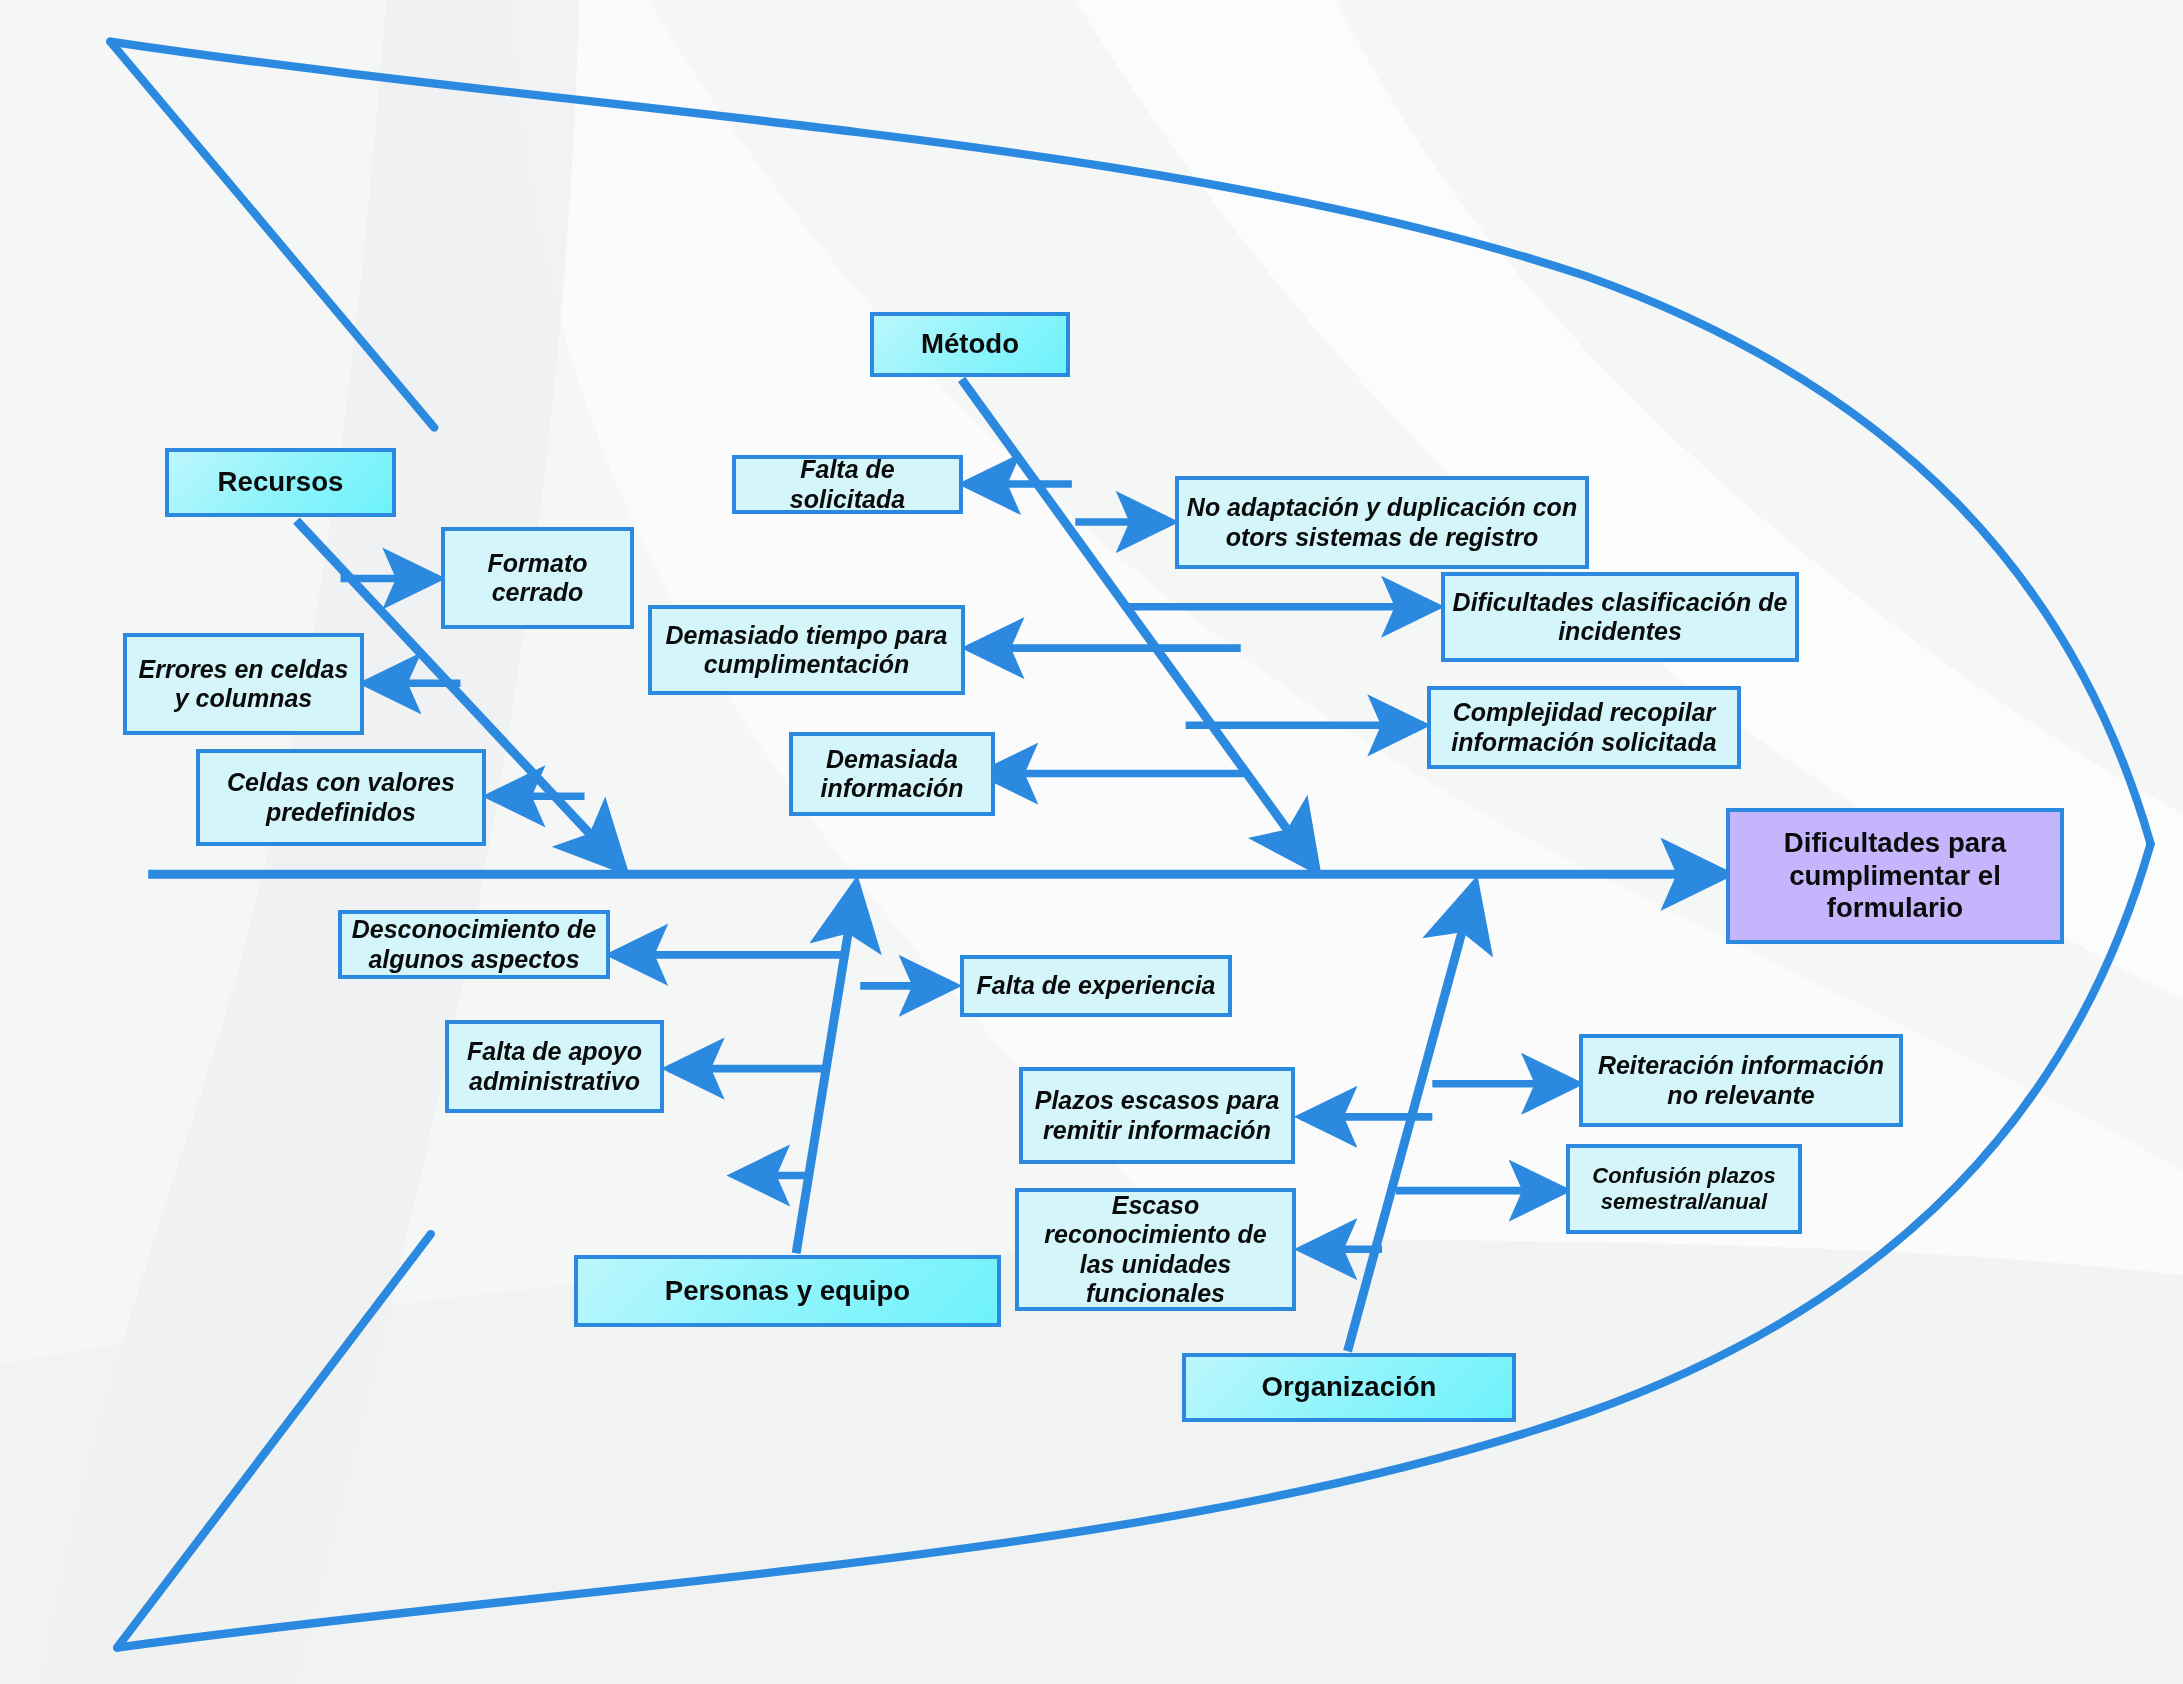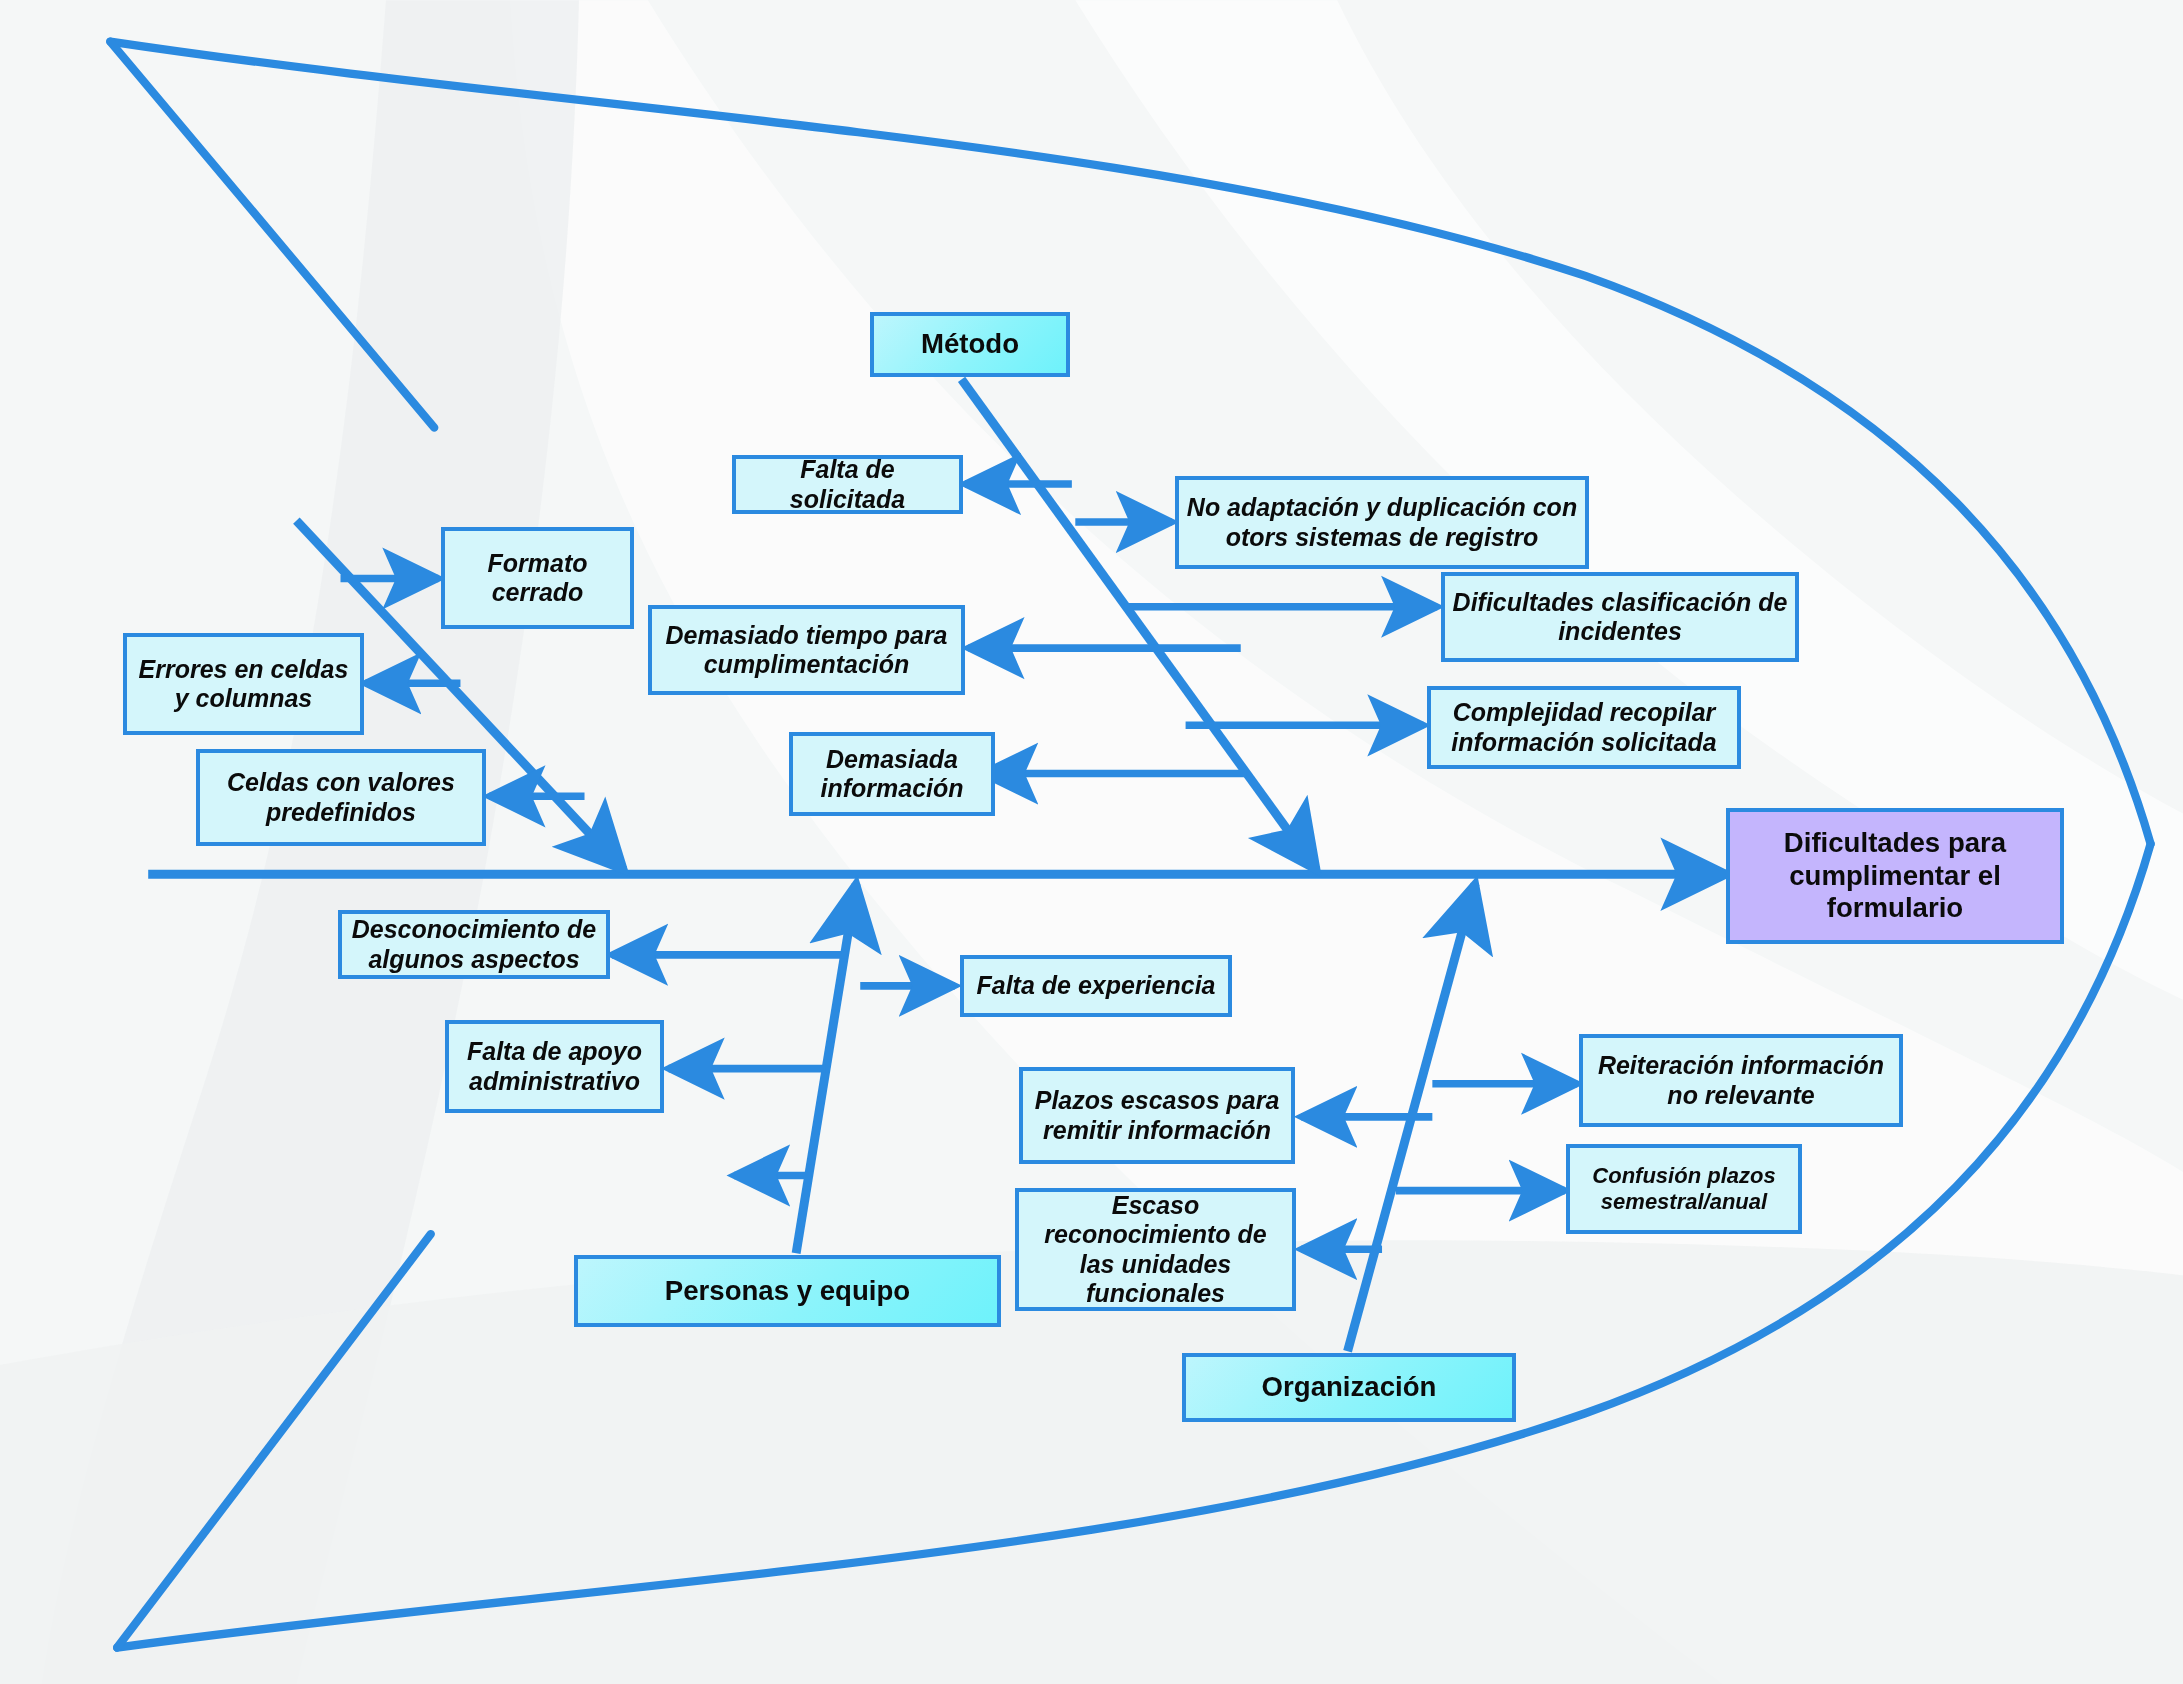--- a/index.html
+++ b/index.html
@@ -114,20 +114,21 @@
 
     <path d="M 2078 1620 L 1888 1620" fill="none" stroke="#2b8ae0" stroke-width="11" marker-end="url(#ah)"></path>
 
     <path d="M 2078 1572 L 2288 1572" fill="none" stroke="#2b8ae0" stroke-width="11" marker-end="url(#ah)"></path>
 
     <path d="M 2025 1727 L 2270 1727" fill="none" stroke="#2b8ae0" stroke-width="11" marker-end="url(#ah)"></path>
 
     <path d="M 2005 1812 L 1888 1812" fill="none" stroke="#2b8ae0" stroke-width="11" marker-end="url(#ah)"></path>
   </svg>
 
+  <div class="box cat" style="left:165px;top:448px;width:231px;height:69px;font-size:27.6px;">Recursos</div>
 
   <div class="box cat" style="left:870px;top:312px;width:200px;height:65px;font-size:27.6px;">Método</div>
 
   <div class="box cat" style="left:574px;top:1255px;width:427px;height:72px;font-size:27.6px;">Personas y equipo</div>
 
   <div class="box cat" style="left:1182px;top:1353px;width:334px;height:69px;font-size:27.6px;">Organización</div>
 
   <div class="box effect" style="left:1726px;top:808px;width:338px;height:136px;font-size:27.6px;">Dificultades para cumplimentar el formulario</div>
 
   <div class="box" style="left:441px;top:527px;width:193px;height:102px;font-size:25px;">Formato cerrado</div>

